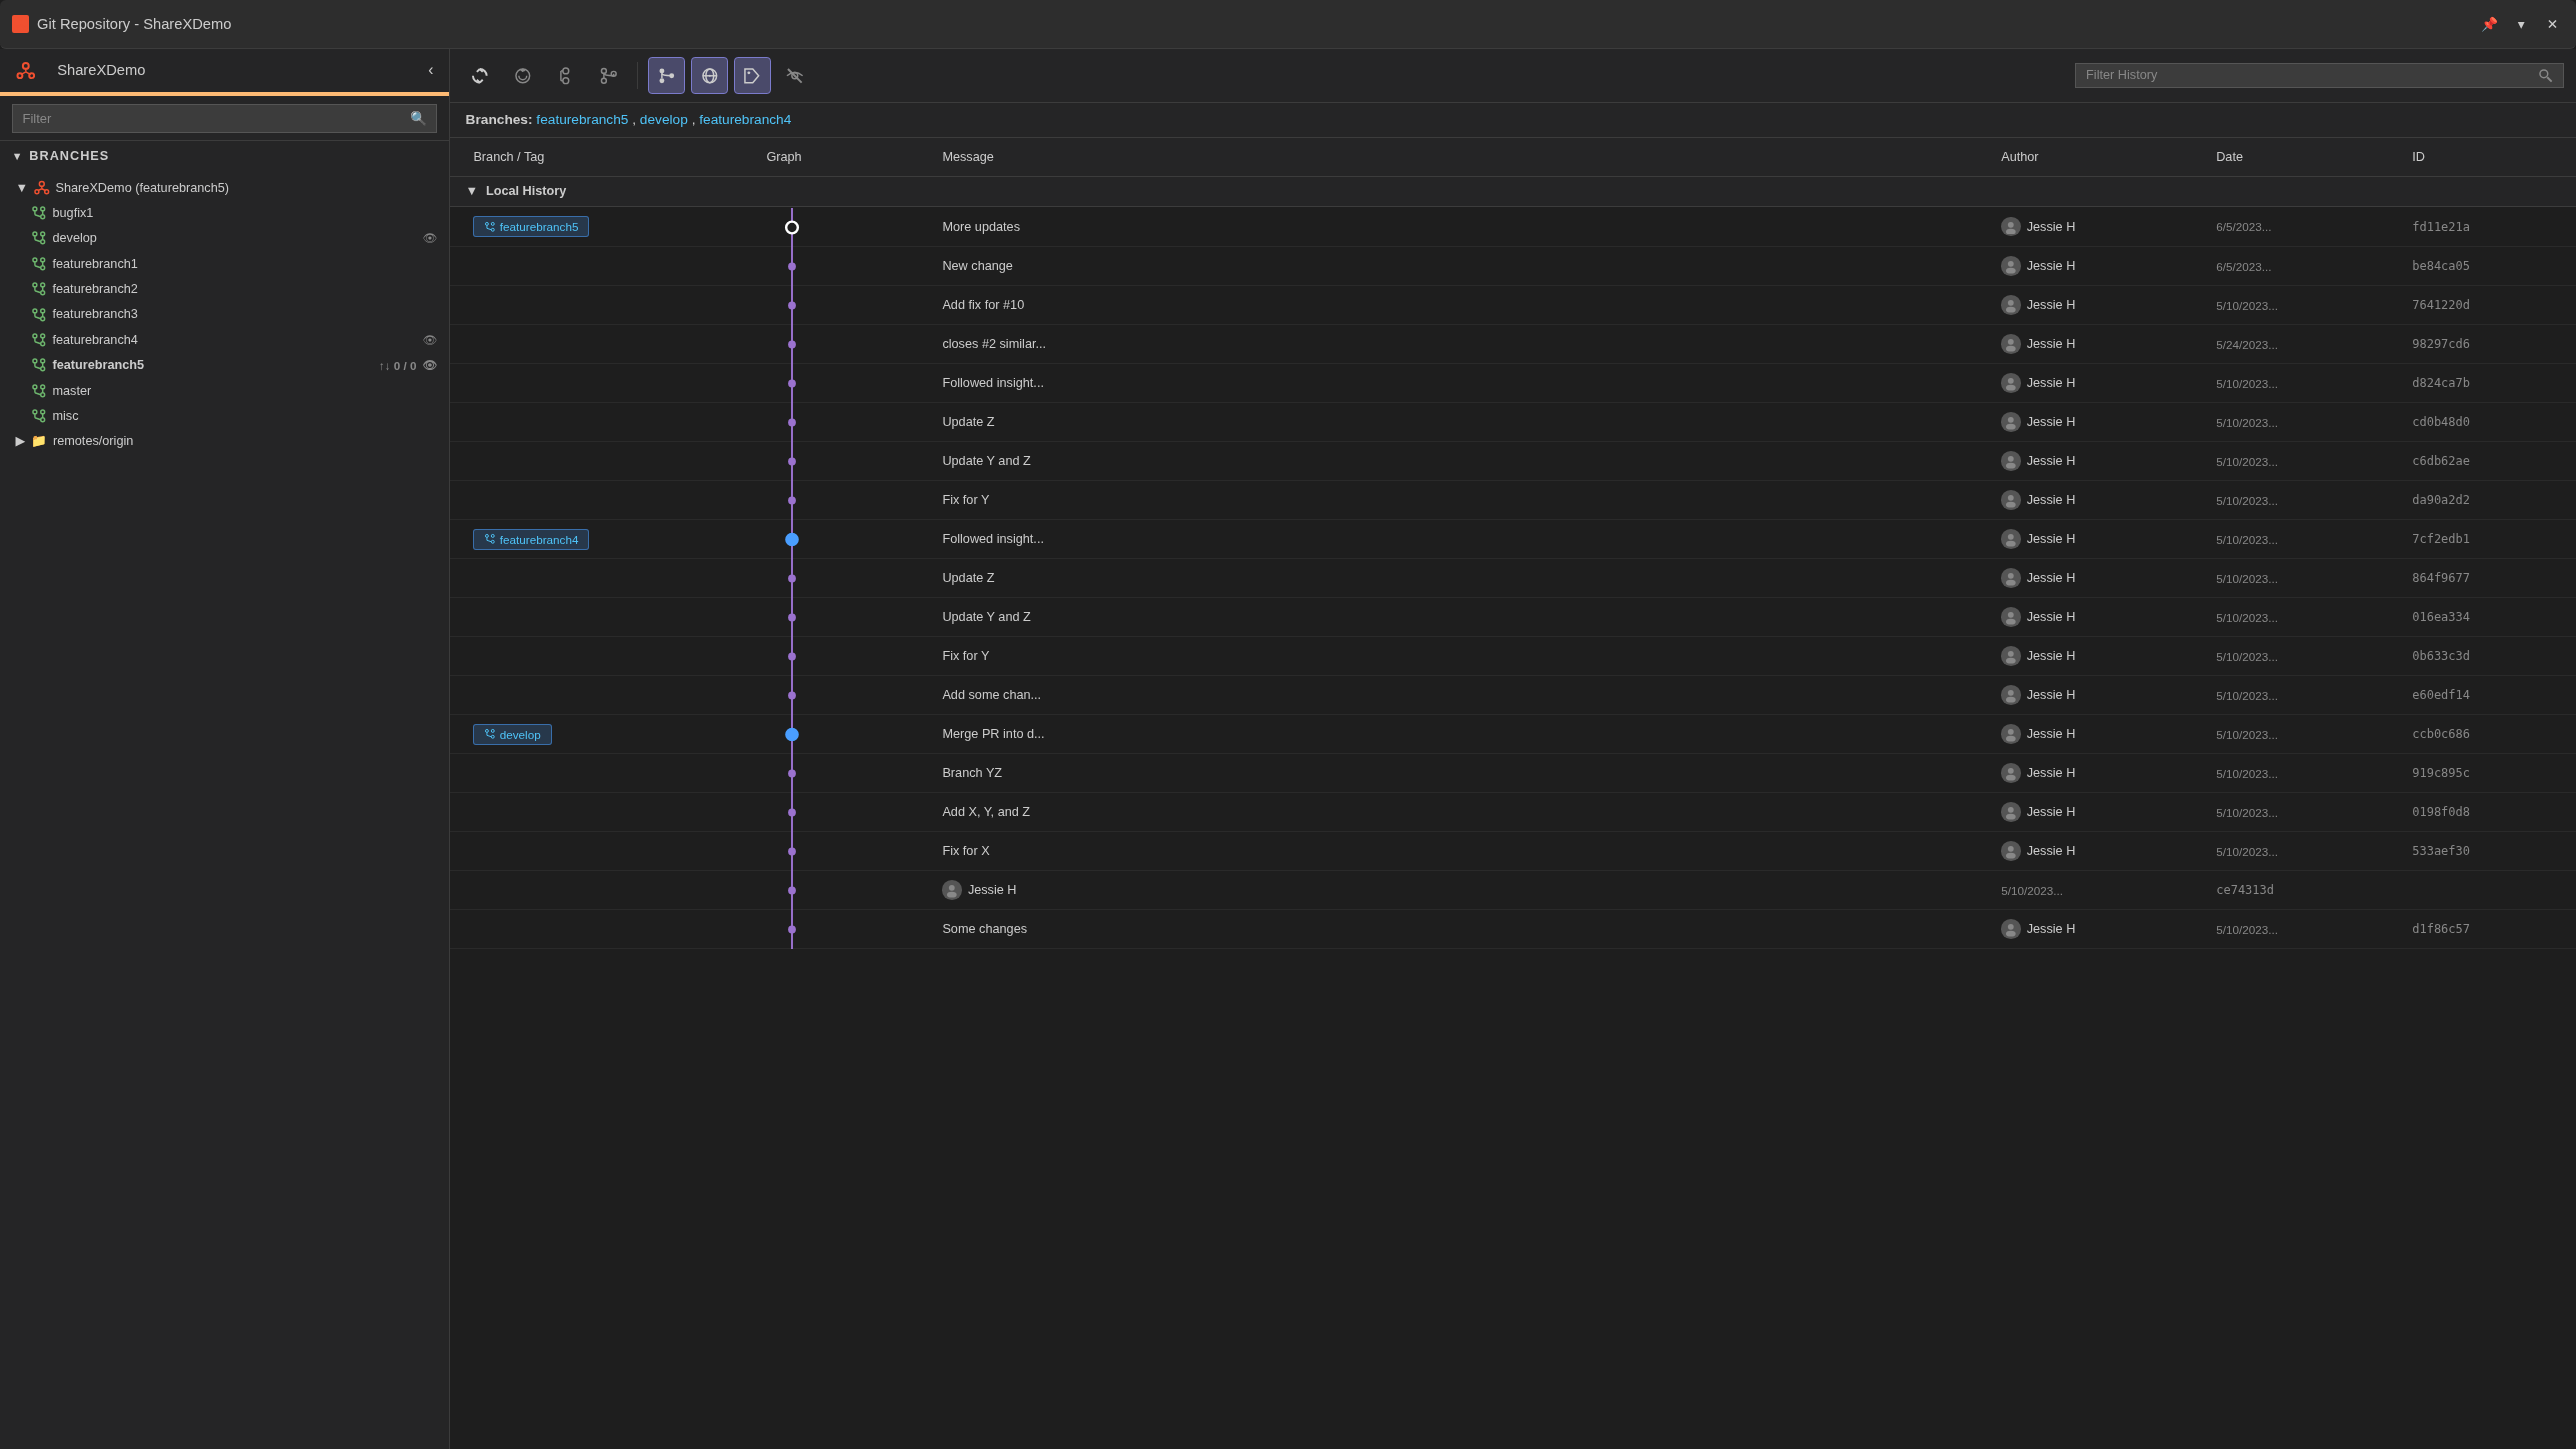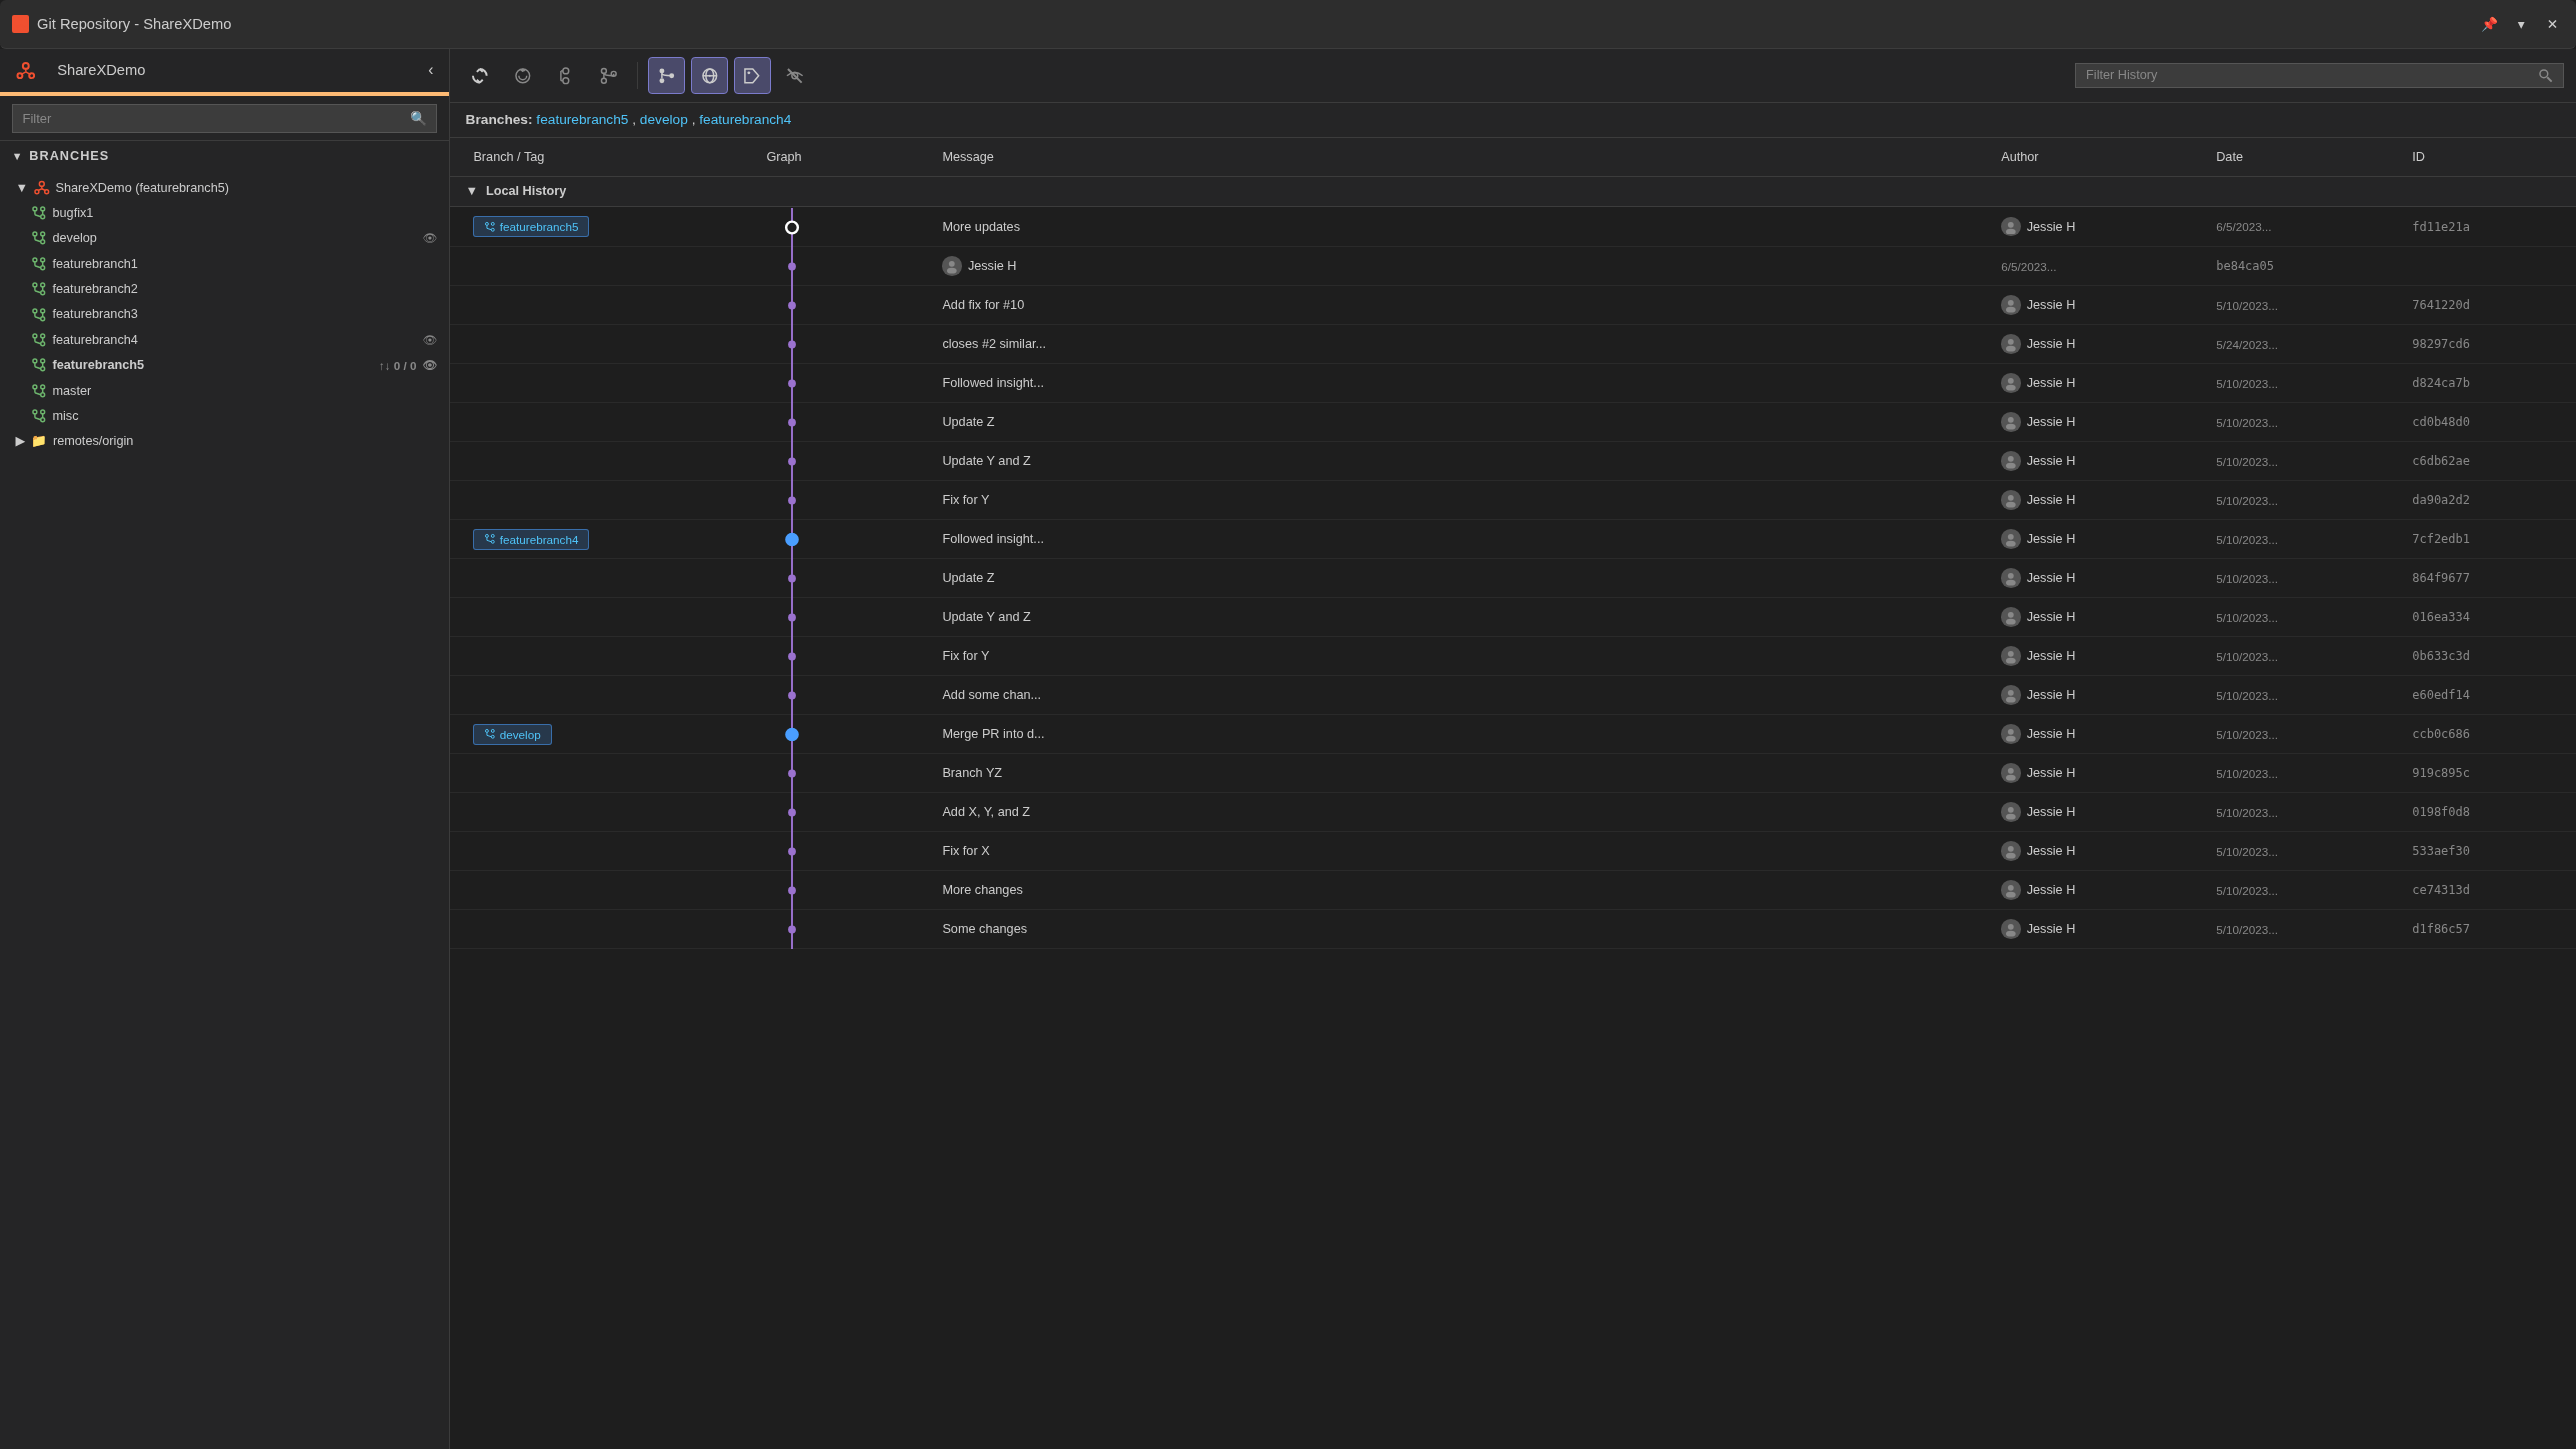--- a/index.html
+++ b/index.html
@@ -708,20 +708,21 @@
             </div>
             Jessie H
           </div>
           <div class="table-cell date-cell">6/5/2023...</div>
           <div class="table-cell commit-id">fd11e21a</div>
         </div>
 
         <div class="table-row">
           <div class="table-cell"></div>
           <div class="table-cell"></div>
+          <div class="table-cell">New change</div>
           <div class="table-cell author-cell">
             <div class="author-avatar">
               <svg width="15.6" height="15.6" viewBox="0 0 16 16">
                   <circle cx="8" cy="6" r="3" fill="#888"></circle>
                   <ellipse cx="8" cy="13" rx="5" ry="3" fill="#888"></ellipse>
                 </svg>
             </div>
             Jessie H
           </div>
           <div class="table-cell date-cell">6/5/2023...</div>
@@ -1001,21 +1002,20 @@
             </div>
             Jessie H
           </div>
           <div class="table-cell date-cell">5/10/2023...</div>
           <div class="table-cell commit-id">533aef30</div>
         </div>
 
         <div class="table-row">
           <div class="table-cell"></div>
           <div class="table-cell"></div>
-          <div class="table-cell">More changes</div>
           <div class="table-cell author-cell">
             <div class="author-avatar">
               <svg width="15.6" height="15.6" viewBox="0 0 16 16">
                   <circle cx="8" cy="6" r="3" fill="#888"></circle>
                   <ellipse cx="8" cy="13" rx="5" ry="3" fill="#888"></ellipse>
                 </svg>
             </div>
             Jessie H
           </div>
           <div class="table-cell date-cell">5/10/2023...</div>

